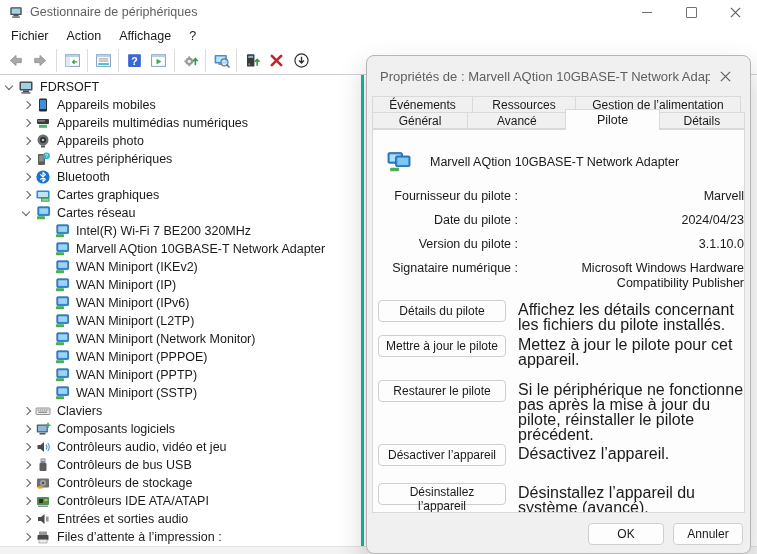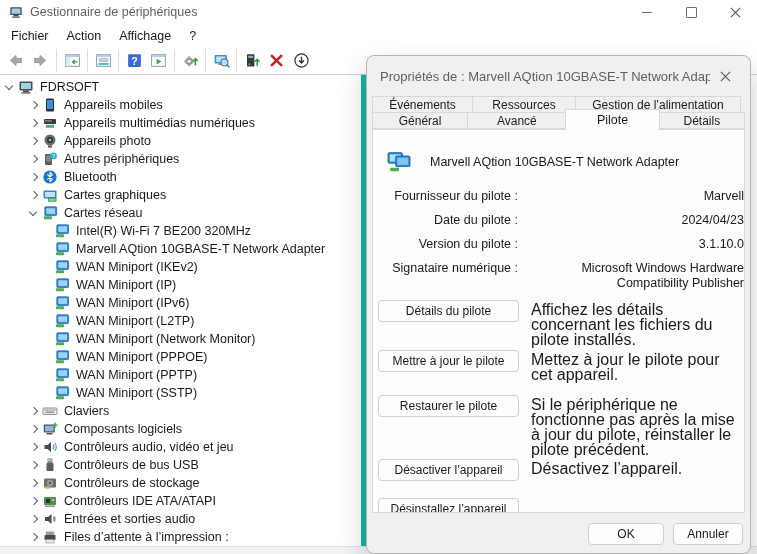--- a/index.html
+++ b/index.html
@@ -19,24 +19,24 @@
   .glyph-min{width:10px;height:1px;background:#707070;display:block;}
   .glyph-max{width:9px;height:9px;border:1px solid #707070;border-radius:1px;display:block;}
   .menubar{height:23px;display:flex;align-items:center;padding-left:2px;background:#fff;}
   .menu-item{font-size:12.5px;padding:3px 9px;}
   .toolbar{height:27px;display:flex;align-items:center;padding-left:3px;background:#fff;border-bottom:1px solid #cfcfcf;}
   .tb-btn{width:25px;height:23px;display:flex;align-items:center;justify-content:center;background:none;border:none;padding:0;}
   .tb-btn.sep{border-left:1px solid #dcdcdc;margin-left:3px;padding-left:3px;width:28px;}
   .tb-btn svg{width:17px;height:17px;}
   
   .tree{position:absolute;left:0;top:75px;width:361px;height:471px;overflow:hidden;
-        border-right:5px solid #14b8a6;padding-top:3px;background:#fff;text-align:right;}
+        border-right:3px solid #14b8a6;padding-top:3px;background:#fff;text-align:right;}
   .trow{height:18px;display:flex;align-items:center;font-size:12.5px;white-space:nowrap;}
   .trow.lvl0{padding-left:2px;}
-  .trow.lvl1{padding-left:26px;}
+  .trow.lvl1{padding-left:19px;}
   .trow.lvl2{padding-left:38px;}
   .chev{width:16px;height:16px;position:relative;flex:none;}
   .trow.collapsed .chev::before{content:"";position:absolute;left:5px;top:4.5px;width:5px;height:5px;
       border-right:1.3px solid #5f5f5f;border-bottom:1.3px solid #5f5f5f;transform:rotate(-45deg);}
   .trow.expanded .chev::before{content:"";position:absolute;left:4px;top:4px;width:5px;height:5px;
       border-right:1.3px solid #5f5f5f;border-bottom:1.3px solid #5f5f5f;transform:rotate(45deg);}
   .ticon{width:16px;height:16px;flex:none;margin-right:6px;}
   .statusstrip{position:absolute;left:0;top:546px;width:100%;height:8px;background:#f3f3f3;border-top:1px solid #e1e1e1;}
   
   .dialog{position:absolute;left:366px;top:55px;width:383px;height:497px;background:#f0f0f0;
@@ -64,21 +64,21 @@
   .fields{margin:14px 0 0 15px;}
   .field{display:flex;font-size:12.5px;line-height:15px;margin-bottom:9px;text-align:right;}
   .flabel{width:130px;flex:none;}
   .fvalue{width:228px;}
   .actions{margin:8px 0 0 5px;}
   .action-row{display:flex;align-items:flex-start;}
   .actions .action-row:nth-of-type(1){margin-bottom:3px;}
   .actions .action-row:nth-of-type(2){margin-bottom:13px;}
   .actions .action-row:nth-of-type(3){margin-bottom:2px;}
   .actions .action-row:nth-of-type(4){margin-bottom:17px;}
-  .act-btn{width:141px;height:22px;flex:none;background:#fdfdfd;border:1px solid #cfcfcf;border-radius:4px;
+  .act-btn{width:128px;height:22px;flex:none;background:#fdfdfd;border:1px solid #cfcfcf;border-radius:4px;
            font-size:12px;font-family:"Liberation Sans",sans-serif;color:#1a1a1a;}
   .act-desc{margin-left:12px;width:234px;font-size:16px;line-height:15px;padding-top:2px;}
   .dlg-footer{position:absolute;left:0;right:0;bottom:0;height:39px;display:flex;align-items:center;
               justify-content:flex-end;gap:9px;padding-right:7px;}
   .foot-btn{width:76px;height:22px;background:#fdfdfd;border:1px solid #cfcfcf;border-radius:4px;
             font-size:12px;font-family:"Liberation Sans",sans-serif;color:#1a1a1a;}
   .foot-btn.cancel{width:70px;}
   .hidden-defs{position:absolute;width:0;height:0;overflow:hidden;}
 </style>
 </head>
@@ -642,20 +642,21 @@
           <div class="act-desc">Si le périphérique ne fonctionne pas après la mise à jour du pilote, réinstaller le pilote précédent.</div>
         </div>
 
         <div class="action-row">
           <button class="act-btn">Désactiver l’appareil</button>
           <div class="act-desc">Désactivez l’appareil.</div>
         </div>
 
         <div class="action-row">
           <button class="act-btn">Désinstallez l’appareil</button>
+          <div class="act-desc">Désinstallez l’appareil du système (avancé).</div>
         </div>
       </div>
   </div>
 
   <div class="dlg-footer">
     <button class="foot-btn">OK</button>
     <button class="foot-btn cancel">Annuler</button>
   </div>
 </div>
 

